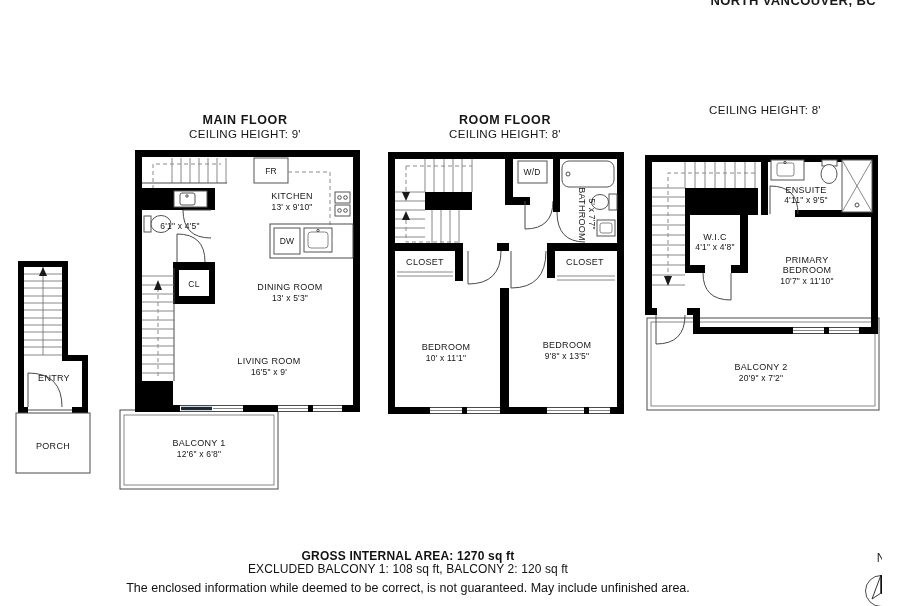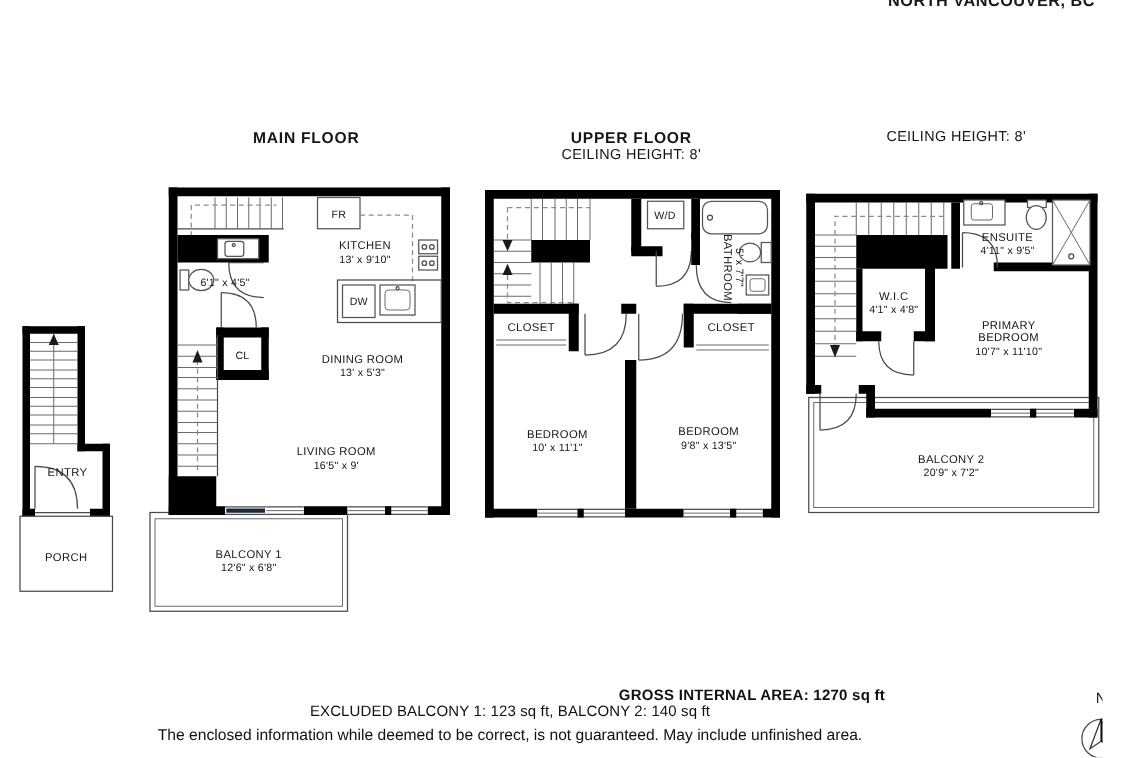--- a/index.html
+++ b/index.html
@@ -5,24 +5,24 @@
   html,body{margin:0;padding:0;background:#fff;}
   #canvas{
     position:relative;width:882px;height:606px;background:#ffffff;
     overflow:hidden;font-family:"Liberation Sans",sans-serif;color:#161616;
   }
   .abs{position:absolute;}
   .address{
     top:-7px;right:6px;font-size:13px;font-weight:600;letter-spacing:.4px;color:#1a1a1a;
   }
   .floor-title{width:240px;text-align:center;line-height:1.15;}
-  .floor-title .t1{font-size:12.5px;font-weight:bold;letter-spacing:.6px;}
+  .floor-title .t1{font-size:12.5px;font-weight:bold;letter-spacing:.6px;margin-top:10px;}
   .floor-title .t2{font-size:11.5px;letter-spacing:.3px;margin-top:1px;}
   .footer{left:108px;top:550px;width:600px;text-align:center;line-height:1.12;color:#111;}
-  .footer .gross{font-size:12px;font-weight:bold;letter-spacing:.2px;text-align:right;}
+  .footer .gross{font-size:12px;font-weight:bold;letter-spacing:.2px;}
   .footer .ln{font-size:12px;letter-spacing:.1px;}
   .footer .disc{font-size:12.5px;margin-top:4px;}
   .compass-n{left:869px;top:551px;width:24px;text-align:center;font-size:12px;color:#222;}
   
   svg{display:block;}
   .w{fill:#000;stroke:none;}
   .t{fill:none;stroke:#4a4a4a;stroke-width:1;}
   .tt{fill:none;stroke:#6a6a6a;stroke-width:.8;}
   .fx{fill:#fff;stroke:#555;stroke-width:1;}
   .d{fill:none;stroke:#8a8a8a;stroke-width:1;stroke-dasharray:4 3;}
@@ -35,23 +35,24 @@
 </style>
 </head>
 <body>
 
 <div id="canvas">
 
   <div class="abs address">NORTH VANCOUVER, BC</div>
 
   <div class="abs floor-title" style="left:125px;top:103px;">
     <div class="t1">MAIN FLOOR</div>
+    <div class="t2">CEILING HEIGHT: 9'</div>
   </div>
   <div class="abs floor-title" style="left:385px;top:103px;">
-    <div class="t1">UPPER FLOOR</div>
+    <div class="t1">ROOM FLOOR</div>
     <div class="t2">CEILING HEIGHT: 8'</div>
   </div>
   <div class="abs floor-title" style="left:645px;top:103px;">
     <div class="t2">CEILING HEIGHT: 8'</div>
   </div>
 
   <svg class="abs" style="left:14px;top:255px;" width="92" height="223" viewBox="0 0 92 223">
     <g>
       <rect class="w" x="4" y="6" width="50" height="6"></rect>
       <rect class="w" x="4" y="6" width="6" height="152"></rect>
@@ -402,21 +403,21 @@
     <text class="rn" x="163" y="45">ENSUITE</text>
     <text class="rd" x="163" y="55">4'11" x 9'5"</text>
 
     <text class="rn" x="164" y="115">PRIMARY</text>
     <text class="rn" x="164" y="125">BEDROOM</text>
     <text class="rd" x="164" y="136">10'7" x 11'10"</text>
   </svg>
 
   <div class="abs footer">
     <div class="gross">GROSS INTERNAL AREA: 1270 sq ft</div>
-    <div class="ln">EXCLUDED BALCONY 1: 123 sq ft, BALCONY 2: 140 sq ft</div>
+    <div class="ln">EXCLUDED BALCONY 1: 108 sq ft, BALCONY 2: 120 sq ft</div>
     <div class="disc">The enclosed information while deemed to be correct, is not guaranteed. May include unfinished area.</div>
   </div>
 
   <div class="abs compass-n">N</div>
   <svg class="abs" style="left:860px;top:568px;" width="44" height="42" viewBox="0 0 44 42">
     <circle class="t" cx="21" cy="23" r="15.5"></circle>
     <polygon points="21,7 12,31 21,25" fill="#ffffff" stroke="#333" stroke-width="1"></polygon>
     <polygon points="21,7 30,31 21,25" fill="#111" stroke="#111" stroke-width="1"></polygon>
   </svg>
 

